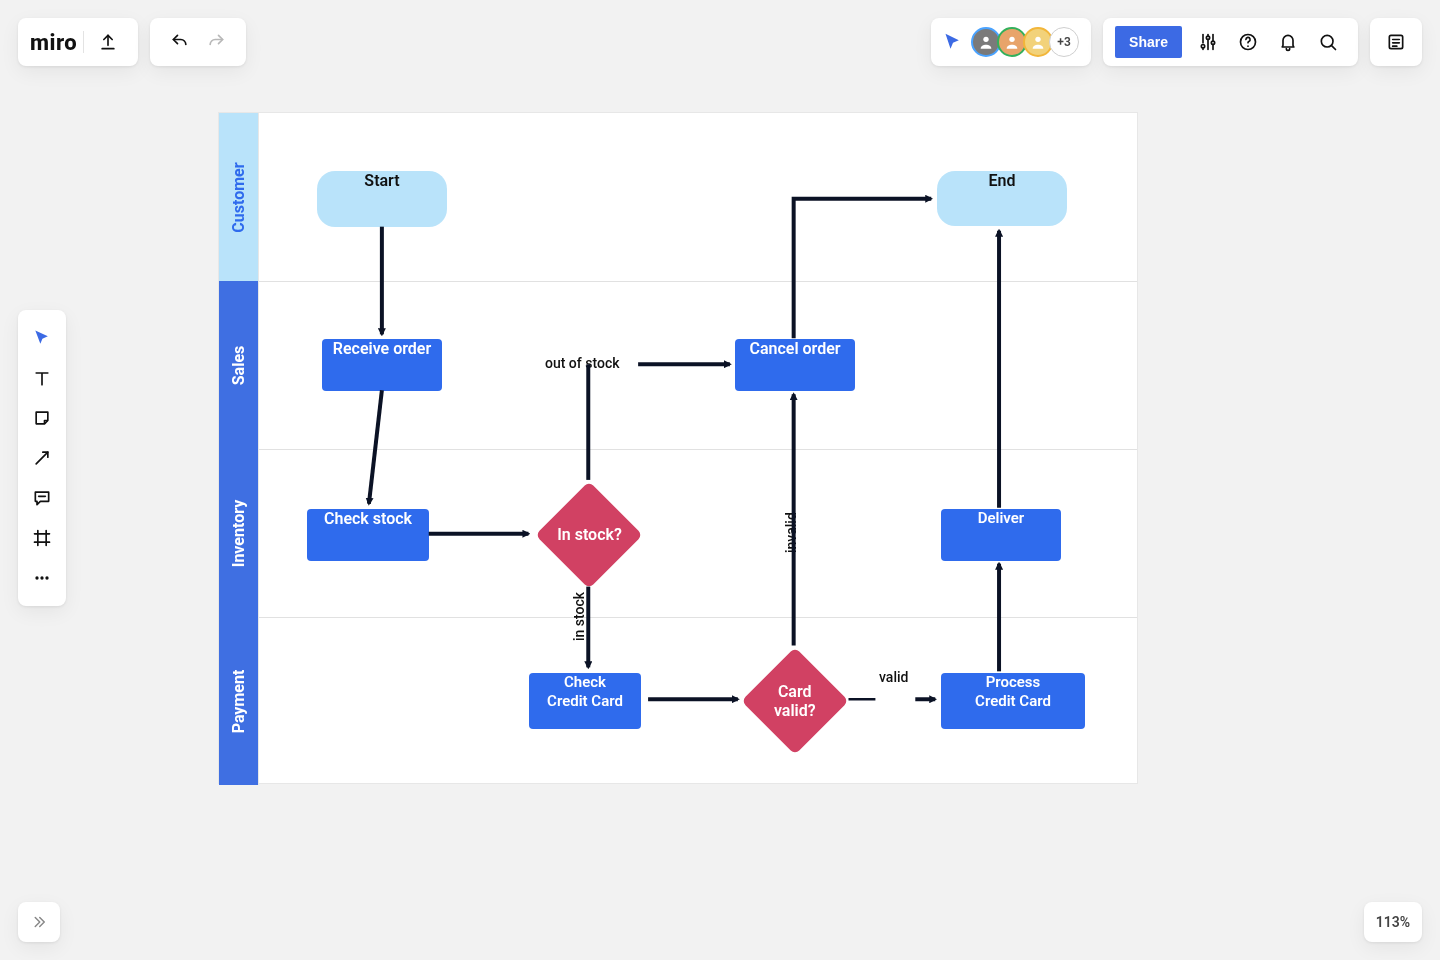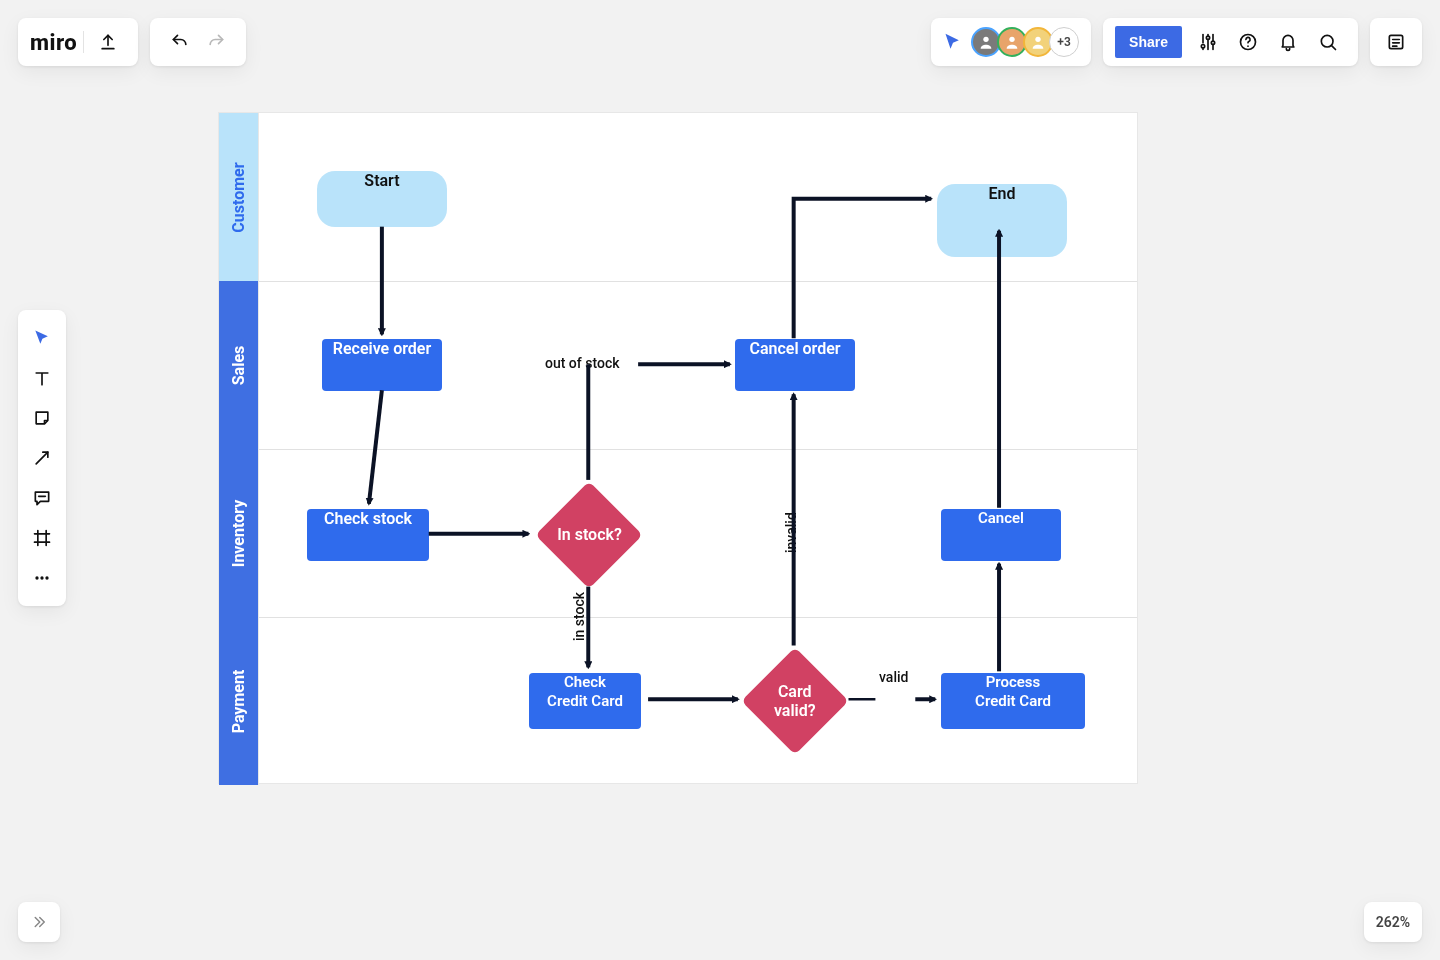--- a/index.html
+++ b/index.html
@@ -273,21 +273,21 @@
 <div class="bottom-left">
   <div class="chip" title="Expand">
     <svg width="18" height="18" viewBox="0 0 24 24" stroke="#888" stroke-width="2" fill="none" stroke-linecap="round" stroke-linejoin="round">
         <path d="M7 6l6 6-6 6"></path>
         <path d="M13 6l6 6-6 6"></path>
       </svg>
   </div>
 </div>
 <div class="bottom-right">
   <div class="chip">
-    <span>262%</span>
+    <span>113%</span>
   </div>
 </div>
 
 <div class="canvas">
 
   <div class="lane-head" style="top:0;height:168px;background:var(--blue-light)">
     <span style="color:#2f6bed">Customer</span>
   </div>
   <div class="lane-head" style="top:168px;height:168px;background:var(--lane-blue)">
     <span>Sales</span>
@@ -299,39 +299,39 @@
     <span>Payment</span>
   </div>
 
   <div class="row-sep" style="top:168px"></div>
   <div class="row-sep" style="top:336px"></div>
   <div class="row-sep" style="top:504px"></div>
 
   <div class="node terminator" style="left:98px;top:58px;width:130px;height:56px">
     <span>Start</span>
   </div>
-  <div class="node terminator" style="left:718px;top:71px;width:130px;height:73px">
+  <div class="node terminator" style="left:718px;top:58px;width:130px;height:55px">
     <span>End</span>
   </div>
 
   <div class="node process" style="left:103px;top:226px;width:120px;height:52px">
     <span>Receive order</span>
   </div>
   <div class="node process" style="left:88px;top:396px;width:122px;height:52px">
     <span>Check stock</span>
   </div>
 
   <div class="node process" style="left:516px;top:226px;width:120px;height:52px">
     <span>Cancel order</span>
   </div>
   <div class="diamond" style="left:332px;top:384px;width:76px;height:76px">
     <span class="dlabel">In stock?</span>
   </div>
   <div class="node process small" style="left:722px;top:396px;width:120px;height:52px">
-    <span>Cancel</span>
+    <span>Deliver</span>
   </div>
 
   <div class="node process small" style="left:310px;top:560px;width:112px;height:56px;white-space:pre-line">
     <span>Check
 Credit Card</span>
   </div>
   <div class="diamond" style="left:538px;top:550px;width:76px;height:76px">
     <span class="dlabel" style="white-space:pre-line">Card
 valid?</span>
   </div>

